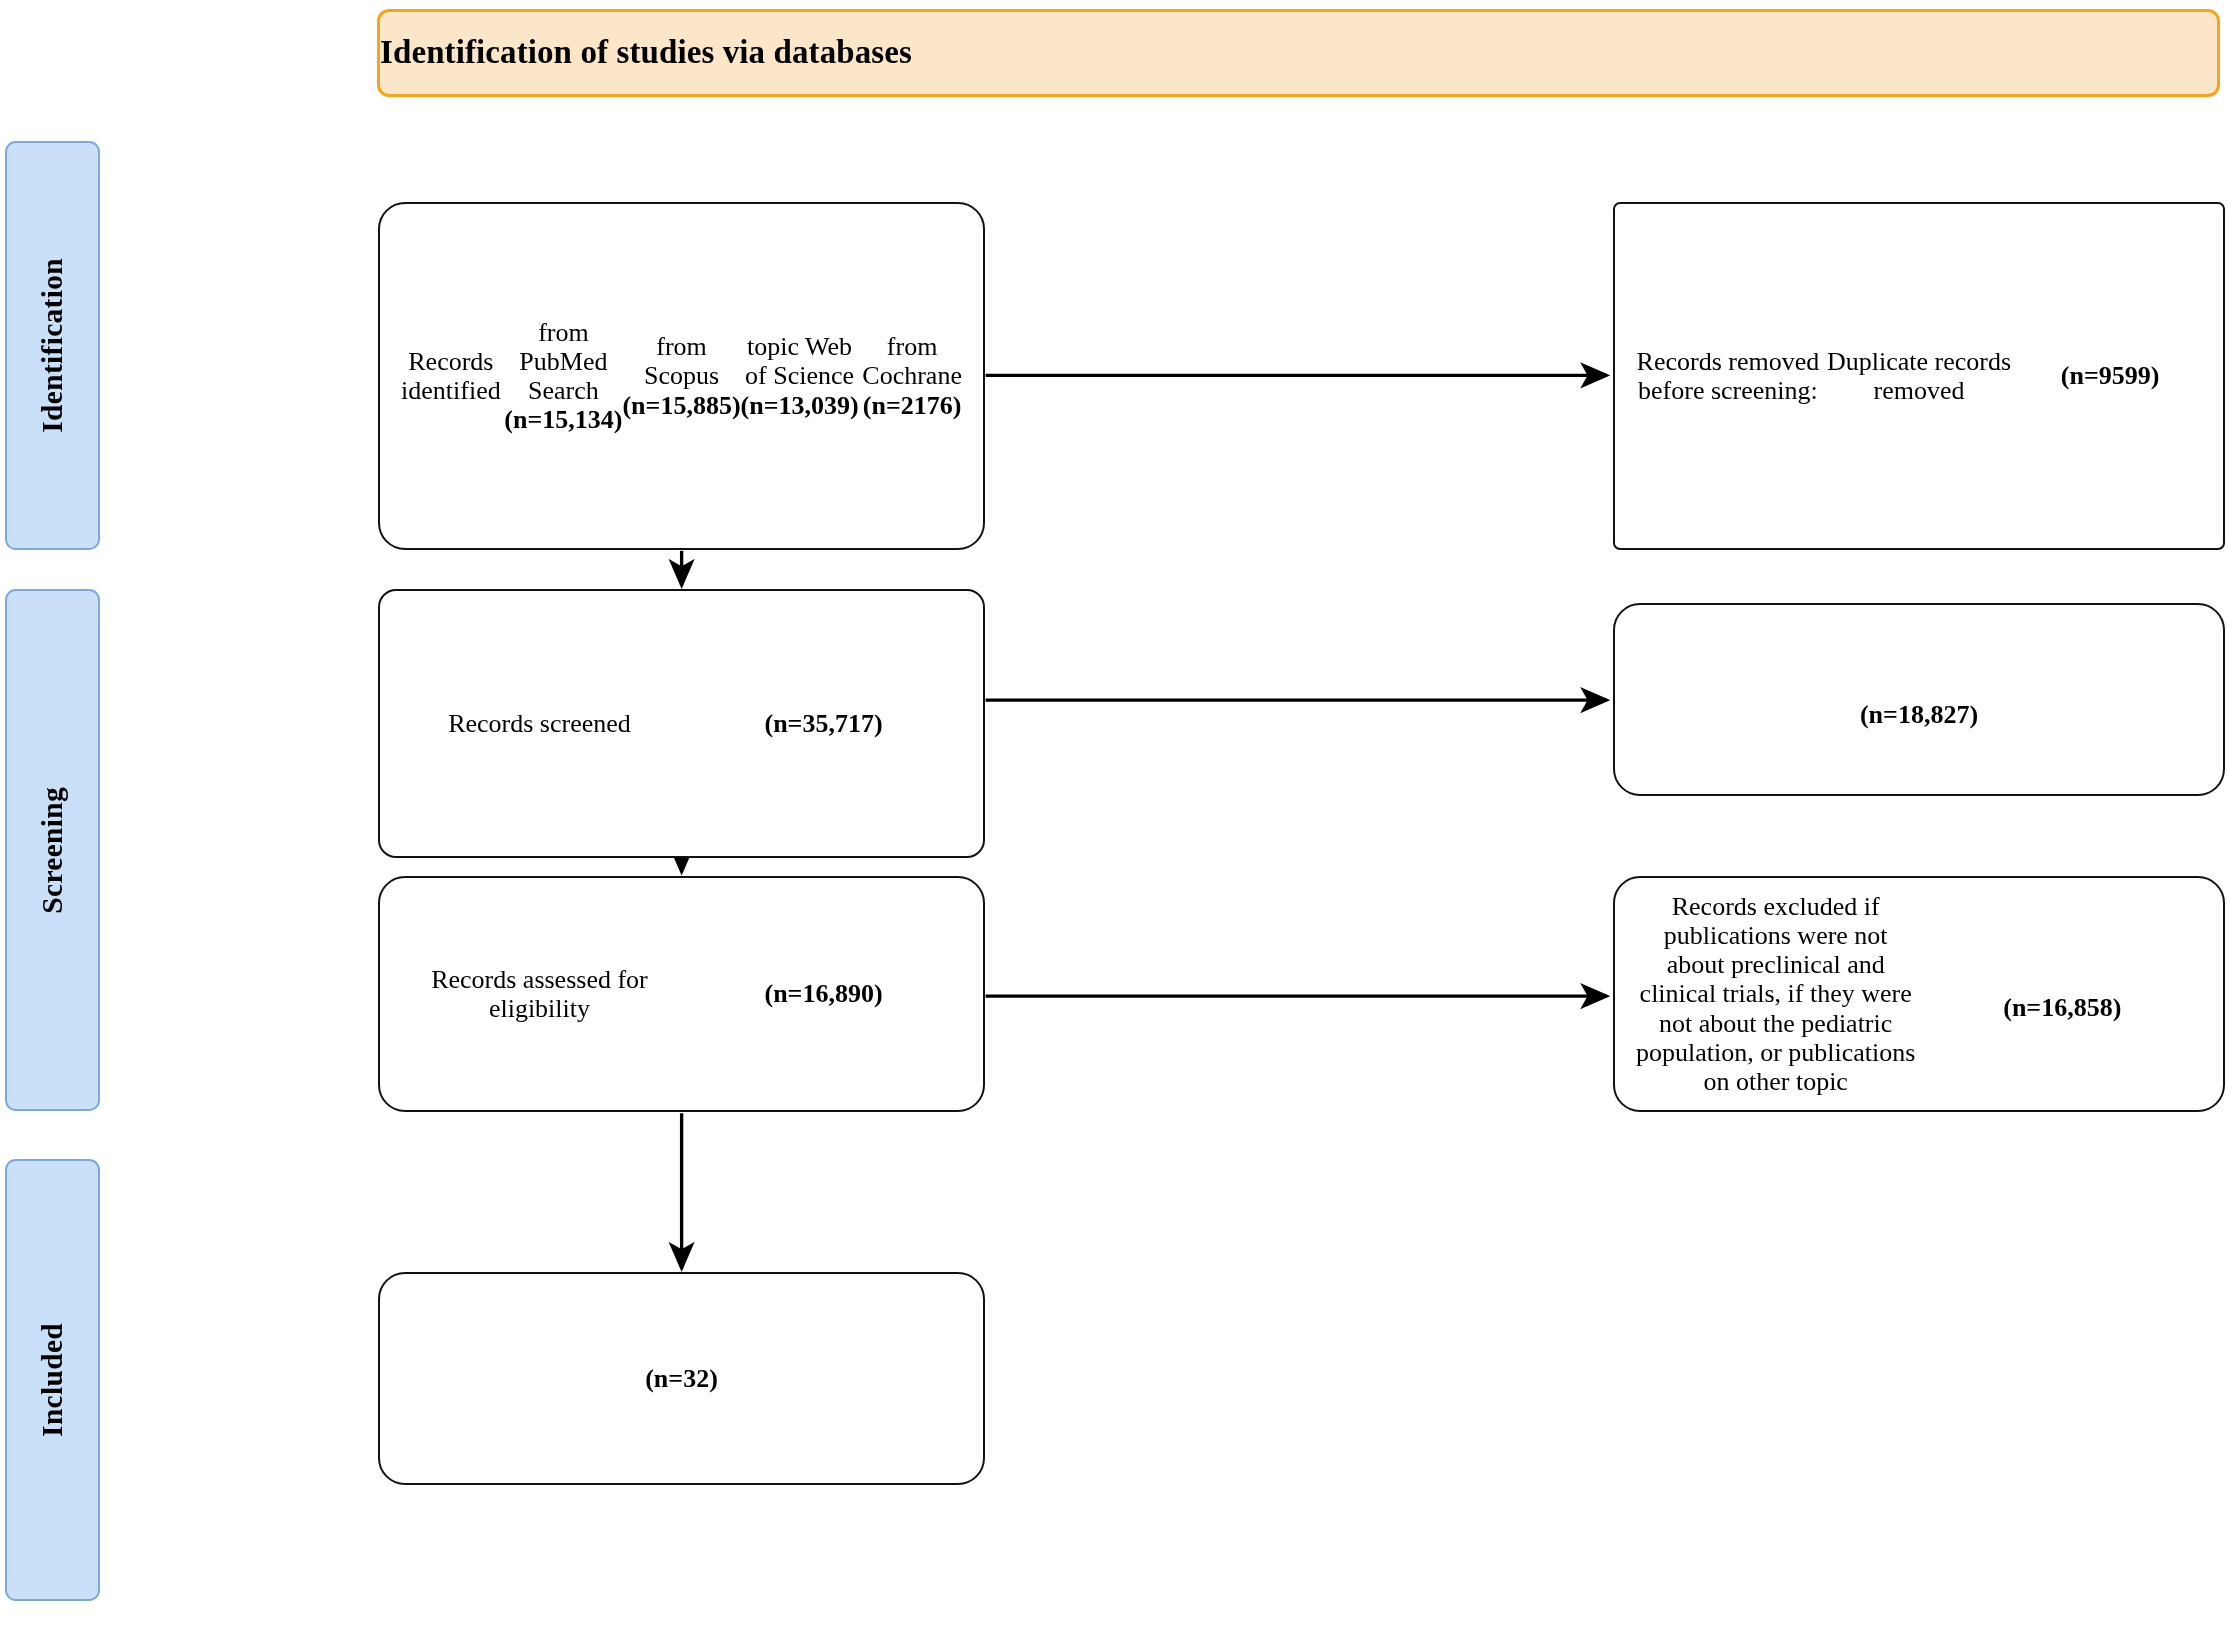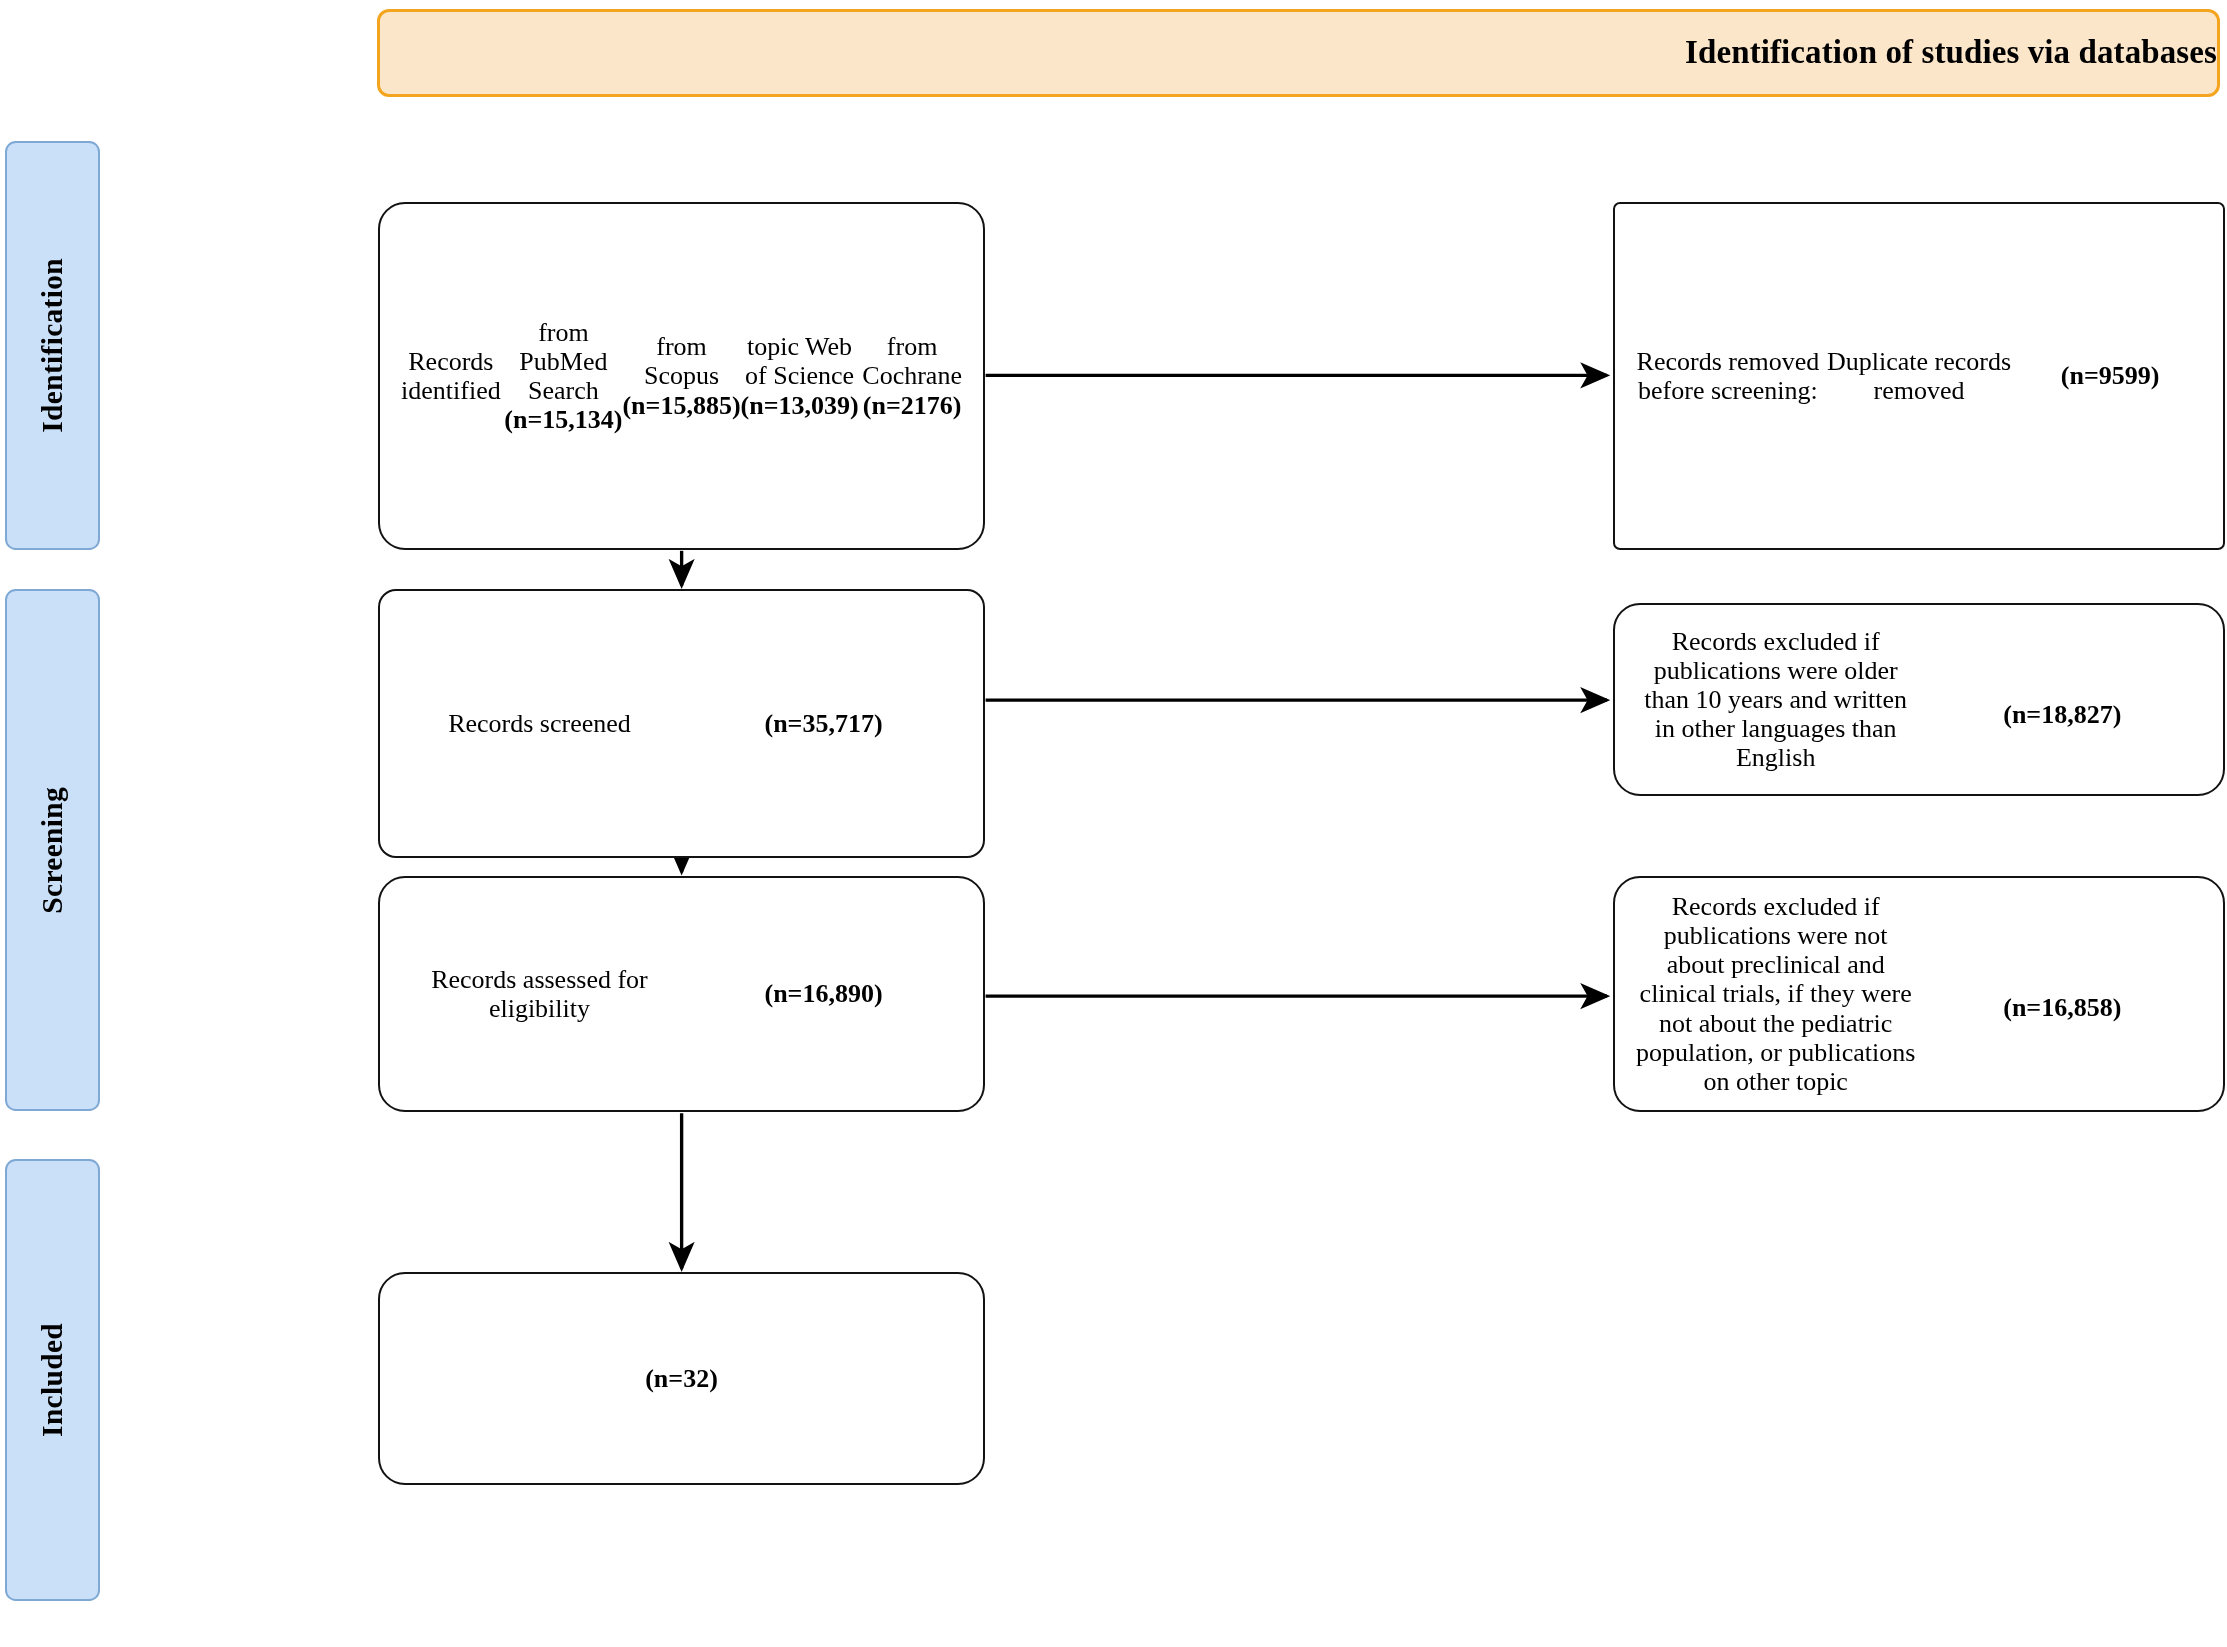--- a/index.html
+++ b/index.html
@@ -25,21 +25,21 @@
     left: 377px;
     top: 8.7px;
     width: 1843px;
     height: 88px;
     box-sizing: border-box;
     background: #fce6c9;
     border: 3.3px solid #f4a51f;
     border-radius: 12px;
     display: flex;
     align-items: center;
-    justify-content: flex-end;
+    justify-content: flex-start;
   }
   .header-title {
     font-size: 33px;
     font-weight: bold;
     color: #000000;
     letter-spacing: 0.1px;
     text-align: center;
   }
 
   
@@ -186,21 +186,20 @@
     <div class="line spaced">Duplicate records removed</div>
     <div class="line spaced count">(n=9599)</div>
   </div>
 
   <div class="flow-box" id="box-screened">
     <div class="line spaced">Records screened</div>
     <div class="line spaced count">(n=35,717)</div>
   </div>
 
   <div class="flow-box" id="box-excluded-1">
-    <div class="line tight">Records excluded if publications were older than 10 years and written in other languages than English</div>
     <div class="line count" style="margin-top:31px;">(n=18,827)</div>
   </div>
 
   <div class="flow-box" id="box-eligibility">
     <div class="line spaced">Records assessed for eligibility</div>
     <div class="line spaced count">(n=16,890)</div>
   </div>
 
   <div class="flow-box" id="box-excluded-2">
     <div class="line tight">Records excluded if publications were not about preclinical and clinical trials, if they were not about the pediatric population, or publications on other topic</div>

